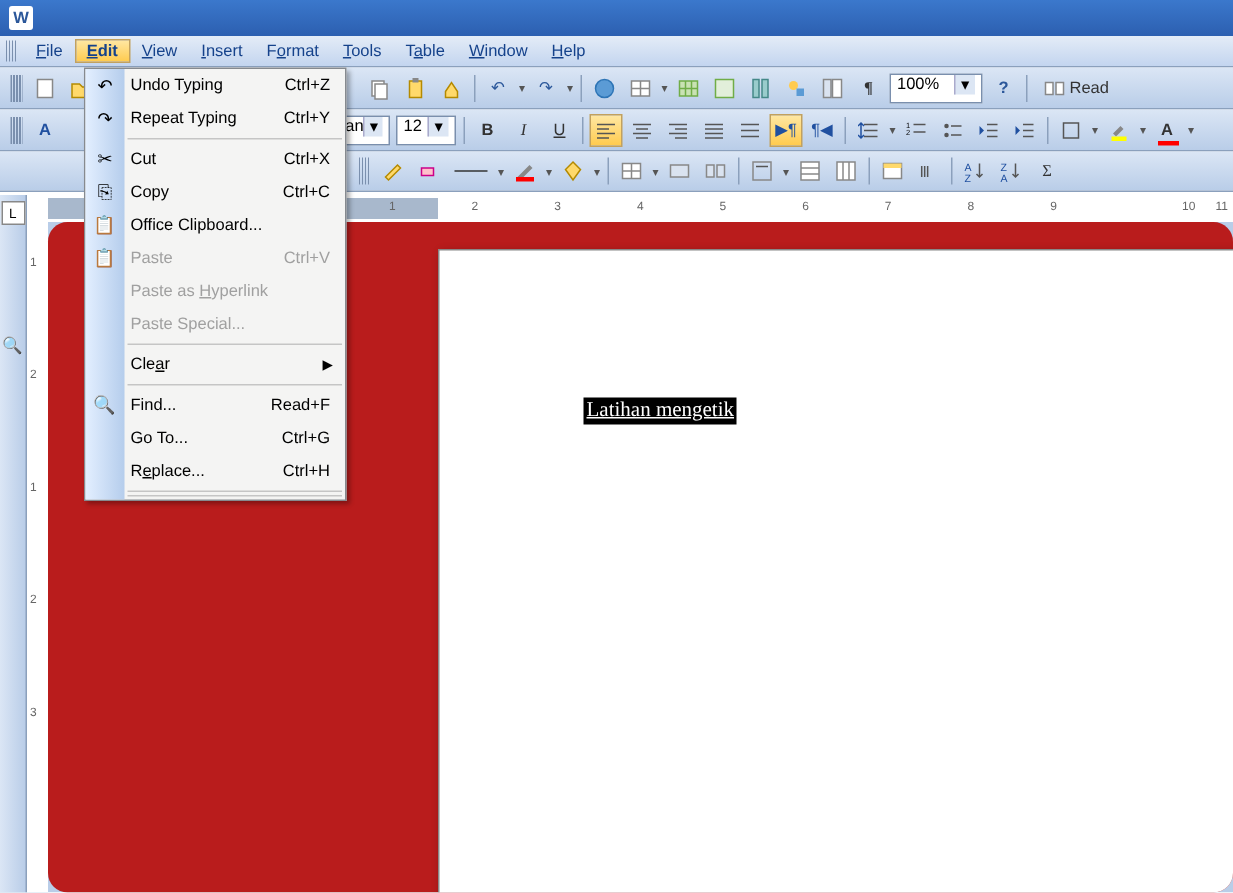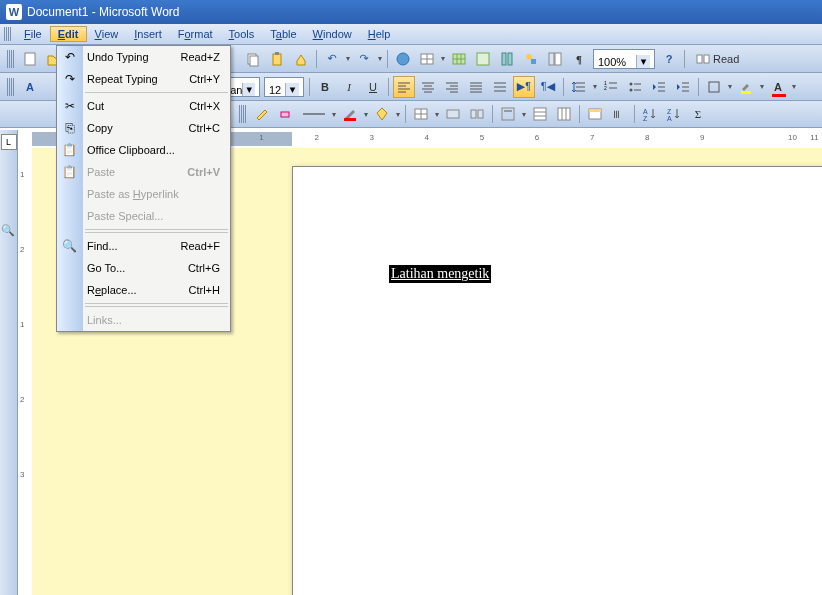--- a/index.html
+++ b/index.html
@@ -12,59 +12,58 @@
 .menubar .grip { width: 8px; height: 14px; background: repeating-linear-gradient(to right, #7a8fad 0, #7a8fad 1px, transparent 1px, transparent 2px); margin-right: 4px; }
 .menu-item { padding: 2px 8px; cursor: pointer; color: #15428b; }
 .menu-item.active { background: linear-gradient(to bottom, #ffe7a2, #ffcb4f); border: 1px solid #c2a15e; padding: 1px 7px; font-weight: bold; }
 .menu-item u { text-decoration: underline; }
 
 .toolbar-row { height: 28px; background: linear-gradient(to bottom, #dbe6f5, #b9cde8); display: flex; align-items: center; padding: 0 4px; font-size: 11px; border-bottom: 1px solid #8ba0bc; }
 .toolbar-row .grip { width: 8px; height: 18px; background: repeating-linear-gradient(to right, #7a8fad 0, #7a8fad 1px, transparent 1px, transparent 2px); margin: 0 3px; cursor: move; }
 .tb-btn { width: 22px; height: 22px; display: flex; align-items: center; justify-content: center; border: 1px solid transparent; cursor: pointer; margin: 0 1px; color: #333; }
 .tb-sep { width: 1px; height: 18px; background: #8ba0bc; margin: 0 3px; }
 .tb-dd { width: 8px; display:flex; align-items:center; justify-content:center; cursor:pointer; color: #555; font-size: 8px; }
-.tb-combo { height: 20px; border: 1px solid #7a8fad; background: #fff; display: flex; align-items: flex-end; padding: 0 4px; font-size: 11px; margin: 0 2px; }
+.tb-combo { height: 20px; border: 1px solid #7a8fad; background: #fff; display: flex; align-items: flex-start; padding: 0 4px; font-size: 11px; margin: 0 2px; }
 .tb-combo .dd { margin-left: auto; width: 14px; text-align: center; background: #dce6f4; border-left: 1px solid #aac; }
 
 .toolbar-row.fmt .tb-btn.toggle { background: linear-gradient(to bottom,#ffe7a2,#ffcb4f); border:1px solid #c2a15e; }
 
 .dropdown-menu { position: absolute; left: 56px; top: 45px; width: 175px; background: #f4f4f3; border: 1px solid #868a8f; box-shadow: 2px 2px 3px rgba(0,0,0,0.3); font-size: 11px; z-index: 100; }
 .dropdown-menu .icon-col { position: absolute; left: 0; top: 0; bottom: 0; width: 26px; background: linear-gradient(to right, #e3efff, #b5cdec); }
 .dm-item { position: relative; height: 22px; display: flex; align-items: center; padding-left: 30px; cursor: pointer; color: #000; }
 .dm-item.disabled { color: #a0a0a0; cursor: default; }
 .dm-item .icon { position: absolute; left: 4px; width: 18px; height: 18px; display: flex; align-items: center; justify-content: center; font-size: 12px; }
 .dm-item .shortcut { margin-left: auto; margin-right: 10px; color: #000; }
-.dm-item.disabled .shortcut { color: #a0a0a0; font-weight: bold; }
+.dm-item.disabled .shortcut { color: #a0a0a0; }
 .dm-item .arrow { margin-left: auto; margin-right: 8px; font-size: 9px; }
 .dm-sep { height: 1px; background: #c5c5c5; margin: 2px 2px 2px 28px; }
 
 .workspace { position: absolute; left: 0; top: 130px; right: 0; bottom: 0; background: #b9cde8; display: flex; }
 .left-rulers { width: 32px; background: #b9cde8; display: flex; }
 .vbar { width: 18px; background: linear-gradient(to right, #dbe6f5, #b9cde8); border-right: 1px solid #8ba0bc; display: flex; flex-direction: column; align-items: center; padding-top: 4px; gap: 6px; }
 .vbar .vbtn { width: 16px; height: 16px; display:flex; align-items:center; justify-content:center; font-size: 11px; cursor:pointer; }
 .vruler { width: 14px; background: #fff; position: relative; font-size: 8px; color: #666; }
 .vruler .num { position: absolute; left: 2px; transform: rotate(0deg); }
 
 .hruler-wrap { position: absolute; left: 32px; right: 0; top: 0; height: 18px; background: #e8eef8; }
 .hruler { position: absolute; left: 0; top: 0; height: 18px; background: #fff; font-size: 8px; color: #666; width: 100%; }
 .hruler .gray { position: absolute; top: 2px; height: 14px; background: #a8b8cc; }
 .hruler .num { position: absolute; top: 3px; }
 
-.doc-area { position: absolute; left: 32px; top: 18px; right: 0; bottom: 0; background: #fef9c3; overflow: hidden; }
+.doc-area { position: absolute; left: 32px; top: 18px; right: 0; bottom: 0; background: #b91c1c; overflow: hidden; border-radius: 13px; }
 .page { position: absolute; left: 260px; top: 18px; width: 640px; height: 800px; background: #fff; border: 1px solid #888; box-shadow: 2px 2px 6px rgba(0,0,0,0.3); }
 .sel-text { position: absolute; background: #000; color: #fff; font-family: "Times New Roman", serif; font-size: 14px; padding: 1px 2px; text-decoration: underline; }
 
 svg { display: block; }
 </style>
 </head>
 <body>
 
 <div class="titlebar">
   <span class="word-icon">W</span>
-  <span>Document1 - Microsoft Word</span>
 </div>
 
 <div class="menubar">
   <div class="grip"></div>
   <div class="menu-item"><u>F</u><span></span>ile</div>
   <div class="menu-item active"><u>E</u>dit</div>
   <div class="menu-item"><u>V</u>iew</div>
   <div class="menu-item"><u>I</u>nsert</div>
   <div class="menu-item">F<u>o</u>rmat</div>
   <div class="menu-item"><u>T</u>ools</div>
@@ -397,21 +396,21 @@
     </div>
   <div class="tb-btn" style="font-family:serif">Σ</div>
 </div>
 
 <div class="dropdown-menu">
   <div class="icon-col"></div>
   <div id="edit-menu-items">
       <div class="dm-item">
         <span class="icon">↶</span>
         <span>Undo Typing</span>
-        <span class="shortcut">Read+Z</span>
+        <span class="shortcut">Ctrl+Z</span>
       </div>
       <div class="dm-item">
         <span class="icon">↷</span>
         <span>Repeat Typing</span>
         <span class="shortcut">Ctrl+Y</span>
       </div>
       <div class="dm-sep"></div>
       <div class="dm-item">
         <span class="icon">✂</span>
         <span>Cut</span>
@@ -431,39 +430,40 @@
         <span>Paste</span>
         <span class="shortcut">Ctrl+V</span>
       </div>
       <div class="dm-item disabled">
         <span>Paste as <u>H</u>yperlink</span>
       </div>
       <div class="dm-item disabled">
         <span>Paste Special...</span>
       </div>
       <div class="dm-sep"></div>
+      <div class="dm-item">
+        <span>Cle<u>a</u>r</span>
+        <span class="arrow">▶</span>
+      </div>
       <div class="dm-sep"></div>
       <div class="dm-item">
         <span class="icon">🔍</span>
         <span>Find...</span>
         <span class="shortcut">Read+F</span>
       </div>
       <div class="dm-item">
         <span>Go To...</span>
         <span class="shortcut">Ctrl+G</span>
       </div>
       <div class="dm-item">
         <span>R<u>e</u>place...</span>
         <span class="shortcut">Ctrl+H</span>
       </div>
       <div class="dm-sep"></div>
       <div class="dm-sep"></div>
-      <div class="dm-item disabled">
-        <span>Links...</span>
-      </div>
     </div>
 </div>
 
 <div class="workspace">
   <div class="left-rulers">
     <div class="vbar">
       <div class="vbtn" style="border:1px solid #888;background:#fff;font-size:9px">L</div>
       <div style="height:60px"></div>
       <div class="vbtn" style="color:#2050a0">🔍</div>
     </div>

